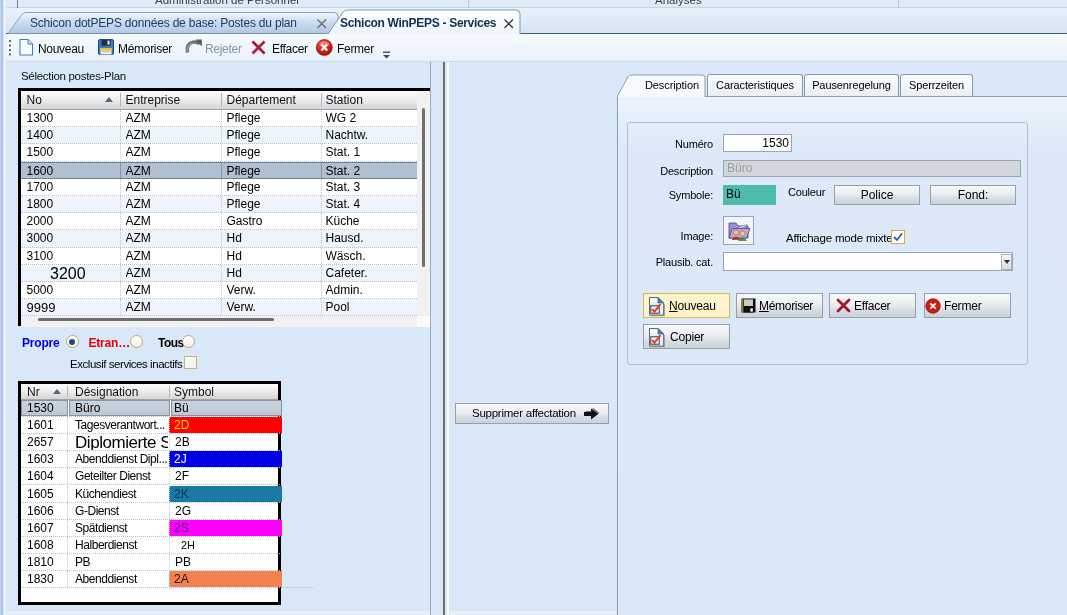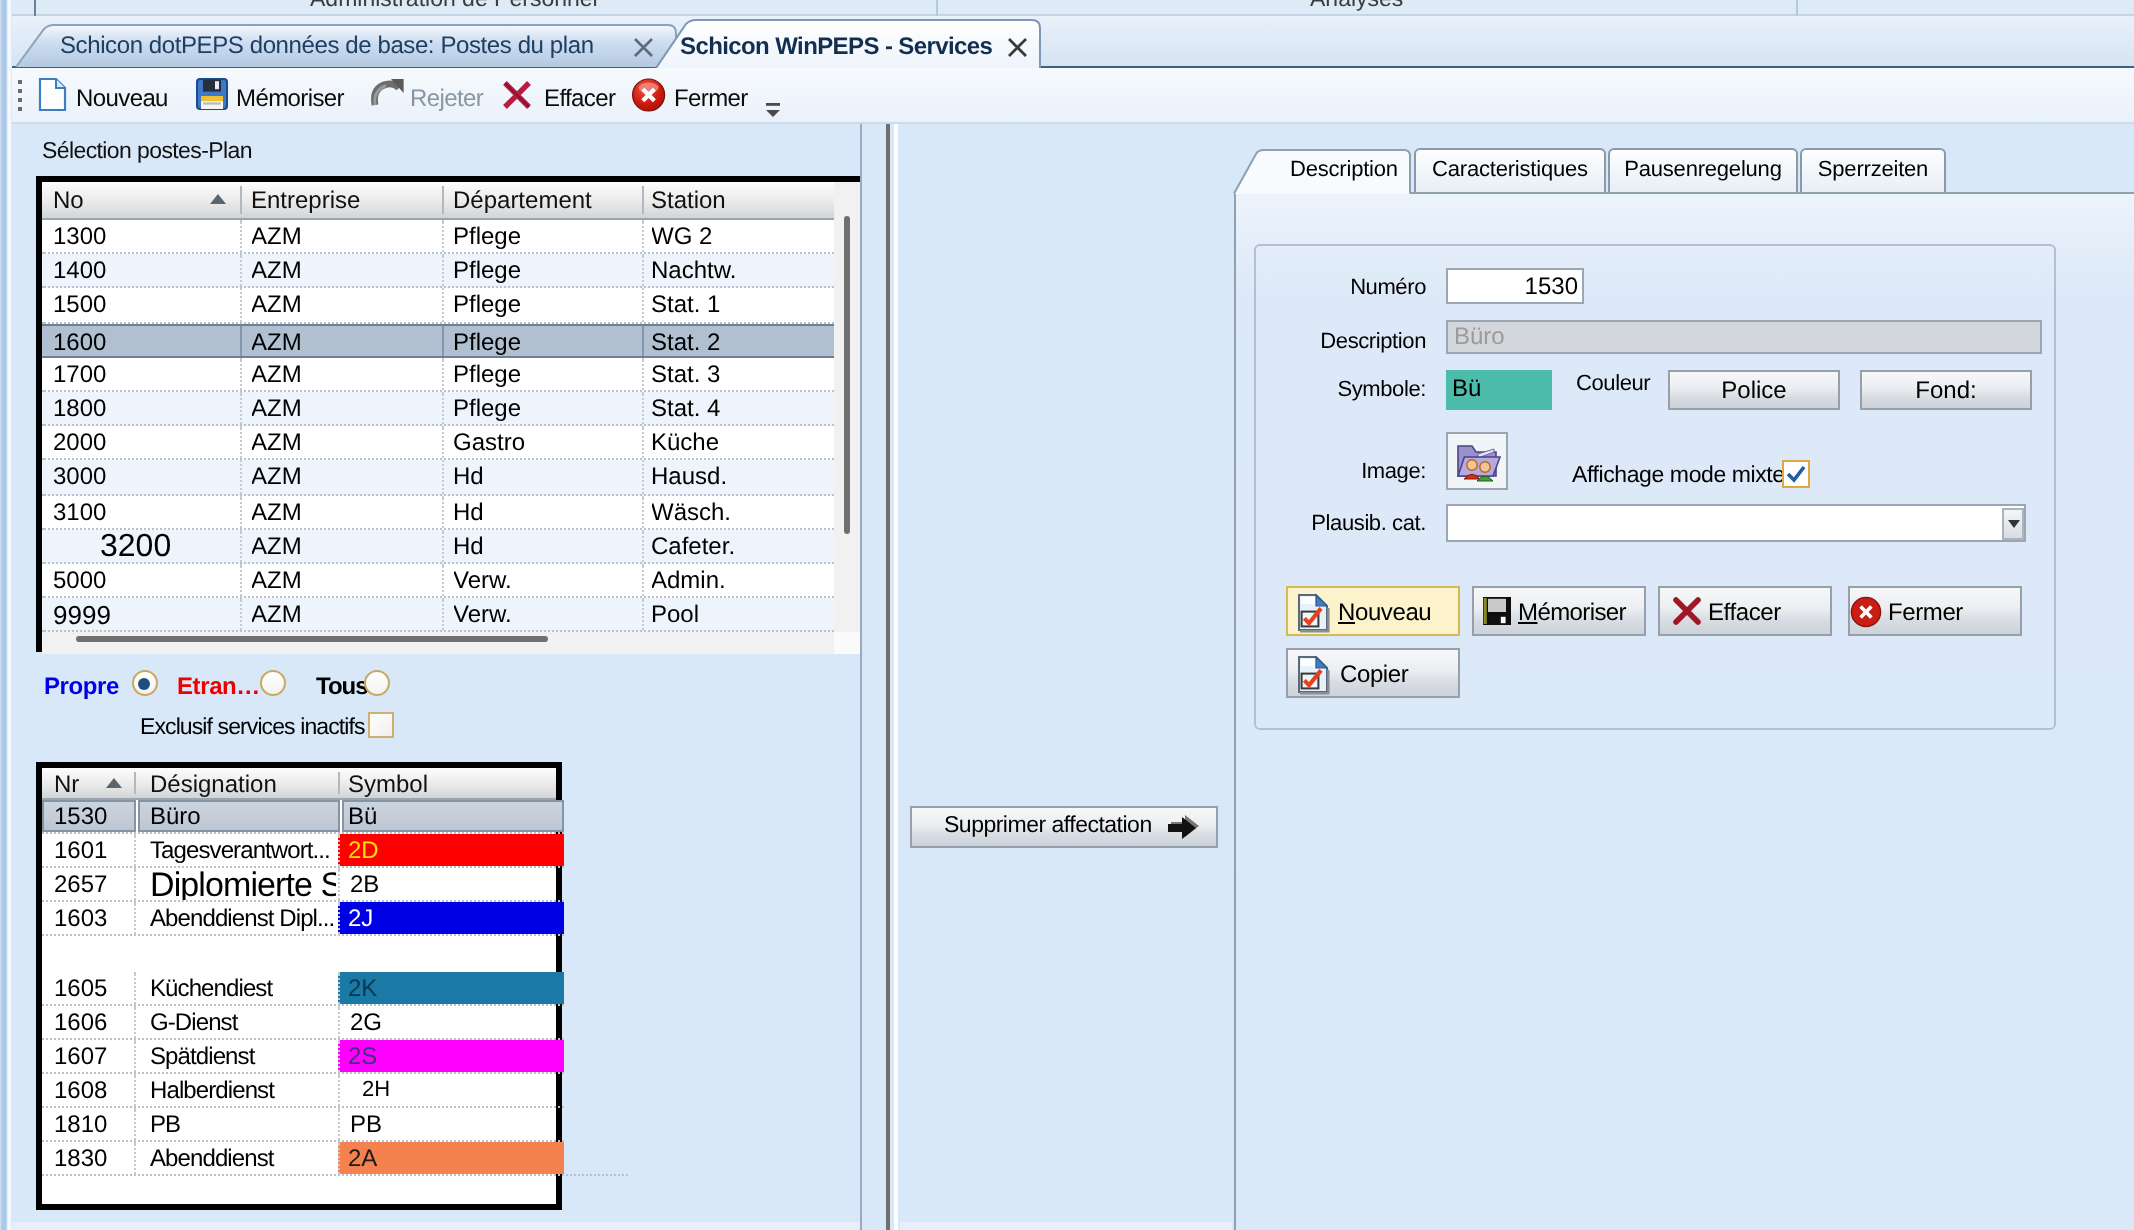--- a/index.html
+++ b/index.html
@@ -314,20 +314,27 @@
       <div class="gcsep" style="left:46px;"></div>
       <div class="gcsep" style="left:148px;"></div>
     </div>
     <div class="grow" style="top:67.3px;height:17.1px;width:261px;">
       <div class="gcell" style="left:6px;line-height:17.1px;font-size:12px;">1603</div>
       <div class="gcell" style="left:54px;width:93px;letter-spacing:-0.45px;line-height:17.1px;font-size:12px;">Abenddienst Dipl...</div>
       <div class="gcell" style="left:148px;width:113px;background:#0000e4;color:#ffffff;line-height:17.1px;font-size:12px;padding-left:5px;">2J</div>
       <div class="gcsep" style="left:46px;"></div>
       <div class="gcsep" style="left:148px;"></div>
     </div>
+    <div class="grow" style="top:84.4px;height:17.1px;width:261px;">
+      <div class="gcell" style="left:6px;line-height:17.1px;font-size:12px;">1604</div>
+      <div class="gcell" style="left:54px;width:93px;letter-spacing:-0.45px;line-height:17.1px;font-size:12px;">Geteilter Dienst</div>
+      <div class="gcell" style="left:154px;line-height:17.1px;font-size:12px;">2F</div>
+      <div class="gcsep" style="left:46px;"></div>
+      <div class="gcsep" style="left:148px;"></div>
+    </div>
     <div class="grow" style="top:101.5px;height:17.1px;width:261px;">
       <div class="gcell" style="left:6px;line-height:17.1px;font-size:12px;">1605</div>
       <div class="gcell" style="left:54px;width:93px;letter-spacing:-0.45px;line-height:17.1px;font-size:12px;">Küchendiest</div>
       <div class="gcell" style="left:148px;width:113px;background:#1a79a5;color:#0a3850;line-height:17.1px;font-size:12px;padding-left:5px;">2K</div>
       <div class="gcsep" style="left:46px;"></div>
       <div class="gcsep" style="left:148px;"></div>
     </div>
     <div class="grow" style="top:118.6px;height:17.1px;width:261px;">
       <div class="gcell" style="left:6px;line-height:17.1px;font-size:12px;">1606</div>
       <div class="gcell" style="left:54px;width:93px;letter-spacing:-0.45px;line-height:17.1px;font-size:12px;">G-Dienst</div>

